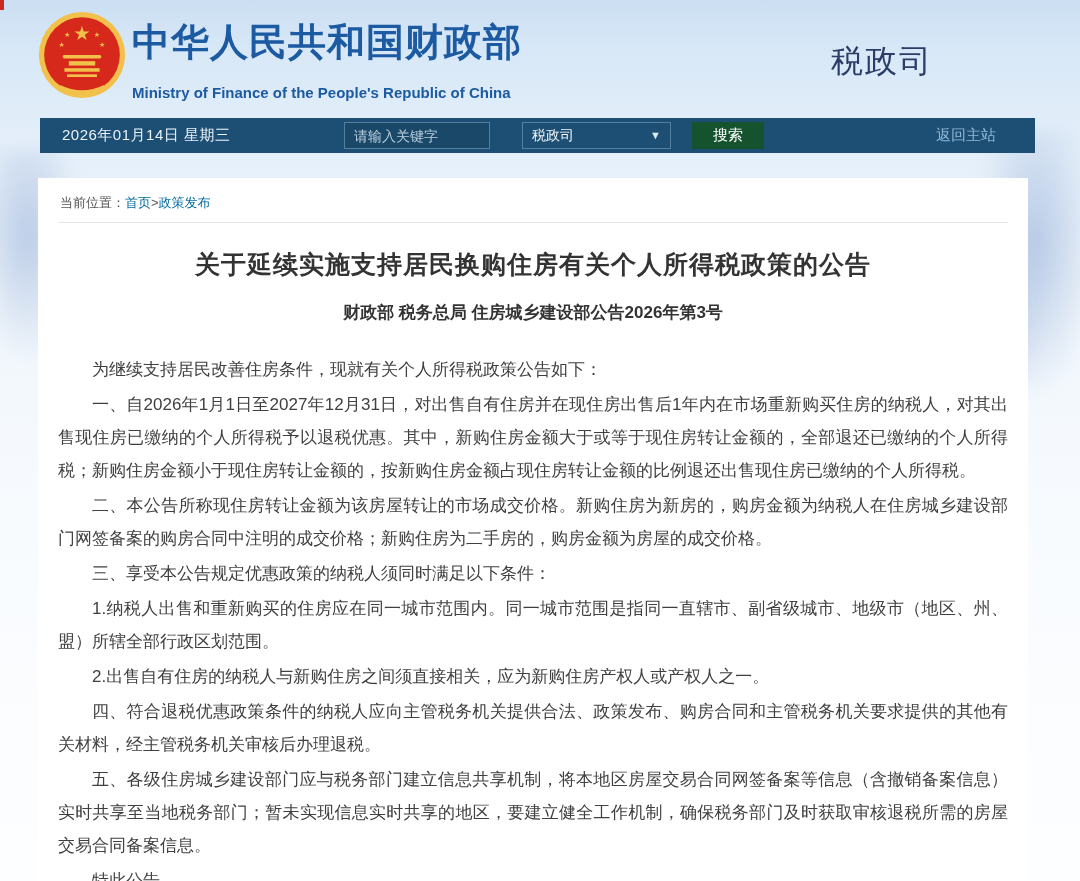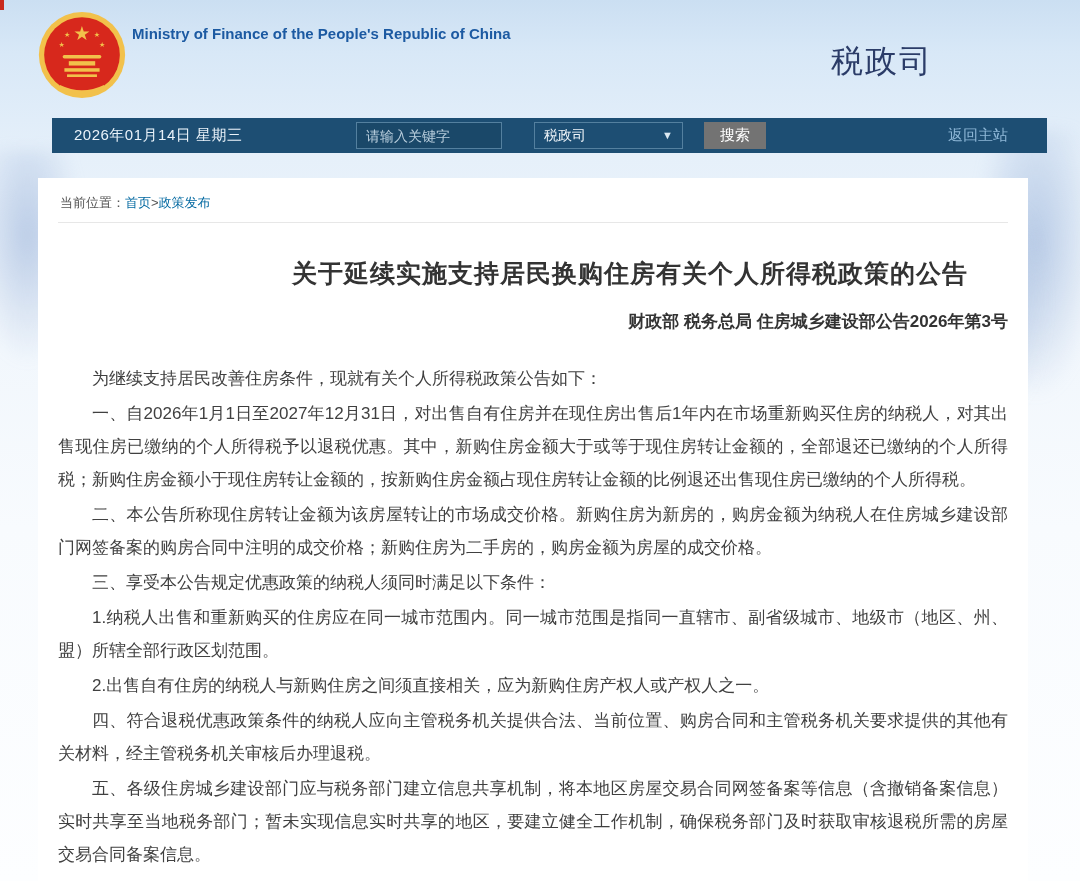--- a/index.html
+++ b/index.html
@@ -19,47 +19,47 @@
   .bg-blob.right2 { right:30px; top:210px; width:90px; height:300px;
     background:radial-gradient(55px 150px at 50% 30%, rgba(160,184,220,.45), rgba(160,184,220,0) 75%); }
 
   .top-red-mark { position:absolute; left:0; top:0; width:4px; height:10px; background:#c92a1d; z-index:5; }
 
   
   .page-header { position:relative; height:118px; z-index:1; }
   .emblem { position:absolute; left:38px; top:11px; width:88px; height:88px; }
   .site-title-block { position:absolute; left:132px; top:17px; }
   .site-title-cn { font-size:38px; font-weight:bold; color:#1c5aa2; letter-spacing:1px; white-space:nowrap; }
-  .site-title-en { font-size:15px; font-weight:bold; color:#1c5aa2; margin-top:8px; white-space:nowrap; }
+  .site-title-en { font-size:15px; font-weight:bold; color:#1c5aa2; margin-top:16px; white-space:nowrap; }
   .dept-name { position:absolute; left:831px; top:40px; font-size:32px; color:#2b3c68; font-weight:500; letter-spacing:2px; }
 
   
-  .navbar { position:relative; margin-left:52px; width:995px; height:35px; background:#1d4e73; z-index:1; }
+  .navbar { position:relative; margin-left:40px; width:995px; height:35px; background:#1d4e73; z-index:1; }
   .nav-date { position:absolute; left:22px; top:8px; font-size:15px; color:#eaf3fa; letter-spacing:.5px; }
   .nav-search-input { position:absolute; left:304px; top:4px; width:146px; height:27px;
     background:#1a4869; border:1px solid #54809f; color:#cfe2ef; font-size:14px; padding:0 9px; outline:none;
     font-family:"Liberation Sans","DejaVu Sans",sans-serif; }
   .nav-search-input::placeholder { color:#b9cedd; opacity:1; }
   .nav-select { position:absolute; left:482px; top:4px; width:149px; height:27px;
     border:1px solid #54809f; color:#f2f7fb; font-size:14px; line-height:25px; padding:0 9px; cursor:pointer; }
   .nav-select .caret { position:absolute; right:9px; top:0; font-size:11px; color:#dce9f2; }
-  .nav-search-btn { position:absolute; left:652px; top:4px; width:62px; height:27px;
-    background:#737373; border:none; color:#fff; font-size:15px; cursor:pointer;
+  .nav-search-btn { position:absolute; left:652px; top:4px; width:72px; height:27px;
+    background:#14532d; border:none; color:#fff; font-size:15px; cursor:pointer;
     font-family:Liberation Serif, serif; }
   .nav-home-link { position:absolute; right:39px; top:8px; font-size:15px; color:#8fb8d8; text-decoration:none; cursor:pointer; }
 
   
   .panel { position:relative; z-index:2; margin:25px 0 0 38px; width:990px; min-height:703px;
     background:#ffffff; padding:0 20px; }
   .breadcrumb { padding:16px 2px 10px; font-size:13px; color:#555; border-bottom:1px solid #e7e7e7; }
   .breadcrumb a { color:#0369a1; text-decoration:none; cursor:pointer; }
 
-  .article-title { margin:33px 40px 0; text-align:right; font-size:25px; font-weight:bold; color:#333;
+  .article-title { margin:24px 40px 0; text-align:center; font-size:25px; font-weight:bold; color:#333;
     letter-spacing:1px; line-height:34px; }
-  .article-docnum { margin-top:20px; text-align:right; font-size:17px; font-weight:bold; color:#333; }
+  .article-docnum { margin-top:20px; text-align:center; font-size:17px; font-weight:bold; color:#333; }
   .article-body { margin-top:29px; font-size:17px; color:#404040; line-height:33px; text-align:justify; }
   .article-body p { text-indent:2em; margin:0 0 2px; }
 </style>
 </head>
 <body>
 
 <div class="top-red-mark"></div>
 <div class="bg-blob left"></div>
 <div class="bg-blob right"></div>
 <div class="bg-blob right2"></div>
@@ -73,20 +73,21 @@
     <text x="67" y="30" text-anchor="middle" font-size="8" fill="#f2c14b">★</text>
     <text x="27" y="41" text-anchor="middle" font-size="8" fill="#f2c14b">★</text>
     <text x="73" y="41" text-anchor="middle" font-size="8" fill="#f2c14b">★</text>
     <rect x="28" y="50" width="44" height="4" rx="2" fill="#f2c14b"></rect>
     <rect x="35" y="57" width="30" height="5" fill="#f2c14b"></rect>
     <rect x="30" y="65" width="40" height="4" fill="#f2c14b"></rect>
     <rect x="33" y="72" width="34" height="3" fill="#f2c14b"></rect>
     <path d="M25,84 Q50,96 75,84 L75,88 Q50,100 25,88 Z" fill="#f2c14b"></path>
   </svg>
   <div class="site-title-block">
+    <div class="site-title-cn">中华人民共和国财政部</div>
     <div class="site-title-en">Ministry of Finance of the People's Republic of China</div>
   </div>
   <div class="dept-name">税政司</div>
 </header>
 
 <nav class="navbar">
   <span class="nav-date">2026年01月14日  星期三</span>
   <input class="nav-search-input" type="text" placeholder="请输入关键字" style="">
   <div class="nav-select">
     <span>税政司</span>
@@ -104,17 +105,17 @@
   <h1 class="article-title">关于延续实施支持居民换购住房有关个人所得税政策的公告</h1>
   <div class="article-docnum">财政部 税务总局 住房城乡建设部公告2026年第3号</div>
 
   <div class="article-body">
     <p>为继续支持居民改善住房条件，现就有关个人所得税政策公告如下：</p>
     <p>一、自2026年1月1日至2027年12月31日，对出售自有住房并在现住房出售后1年内在市场重新购买住房的纳税人，对其出售现住房已缴纳的个人所得税予以退税优惠。其中，新购住房金额大于或等于现住房转让金额的，全部退还已缴纳的个人所得税；新购住房金额小于现住房转让金额的，按新购住房金额占现住房转让金额的比例退还出售现住房已缴纳的个人所得税。</p>
     <p>二、本公告所称现住房转让金额为该房屋转让的市场成交价格。新购住房为新房的，购房金额为纳税人在住房城乡建设部门网签备案的购房合同中注明的成交价格；新购住房为二手房的，购房金额为房屋的成交价格。</p>
     <p>三、享受本公告规定优惠政策的纳税人须同时满足以下条件：</p>
     <p>1.纳税人出售和重新购买的住房应在同一城市范围内。同一城市范围是指同一直辖市、副省级城市、地级市（地区、州、盟）所辖全部行政区划范围。</p>
     <p>2.出售自有住房的纳税人与新购住房之间须直接相关，应为新购住房产权人或产权人之一。</p>
-    <p>四、符合退税优惠政策条件的纳税人应向主管税务机关提供合法、当前位置、购房合同和主管税务机关要求提供的其他有关材料，经主管税务机关审核后办理退税。</p>
+    <p>四、符合退税优惠政策条件的纳税人应向主管税务机关提供合法、政策发布、购房合同和主管税务机关要求提供的其他有关材料，经主管税务机关审核后办理退税。</p>
     <p>五、各级住房城乡建设部门应与税务部门建立信息共享机制，将本地区房屋交易合同网签备案等信息（含撤销备案信息）实时共享至当地税务部门；暂未实现信息实时共享的地区，要建立健全工作机制，确保税务部门及时获取审核退税所需的房屋交易合同备案信息。</p>
     <p>特此公告。</p>
   </div>
 </main>
 
 </body></html>

